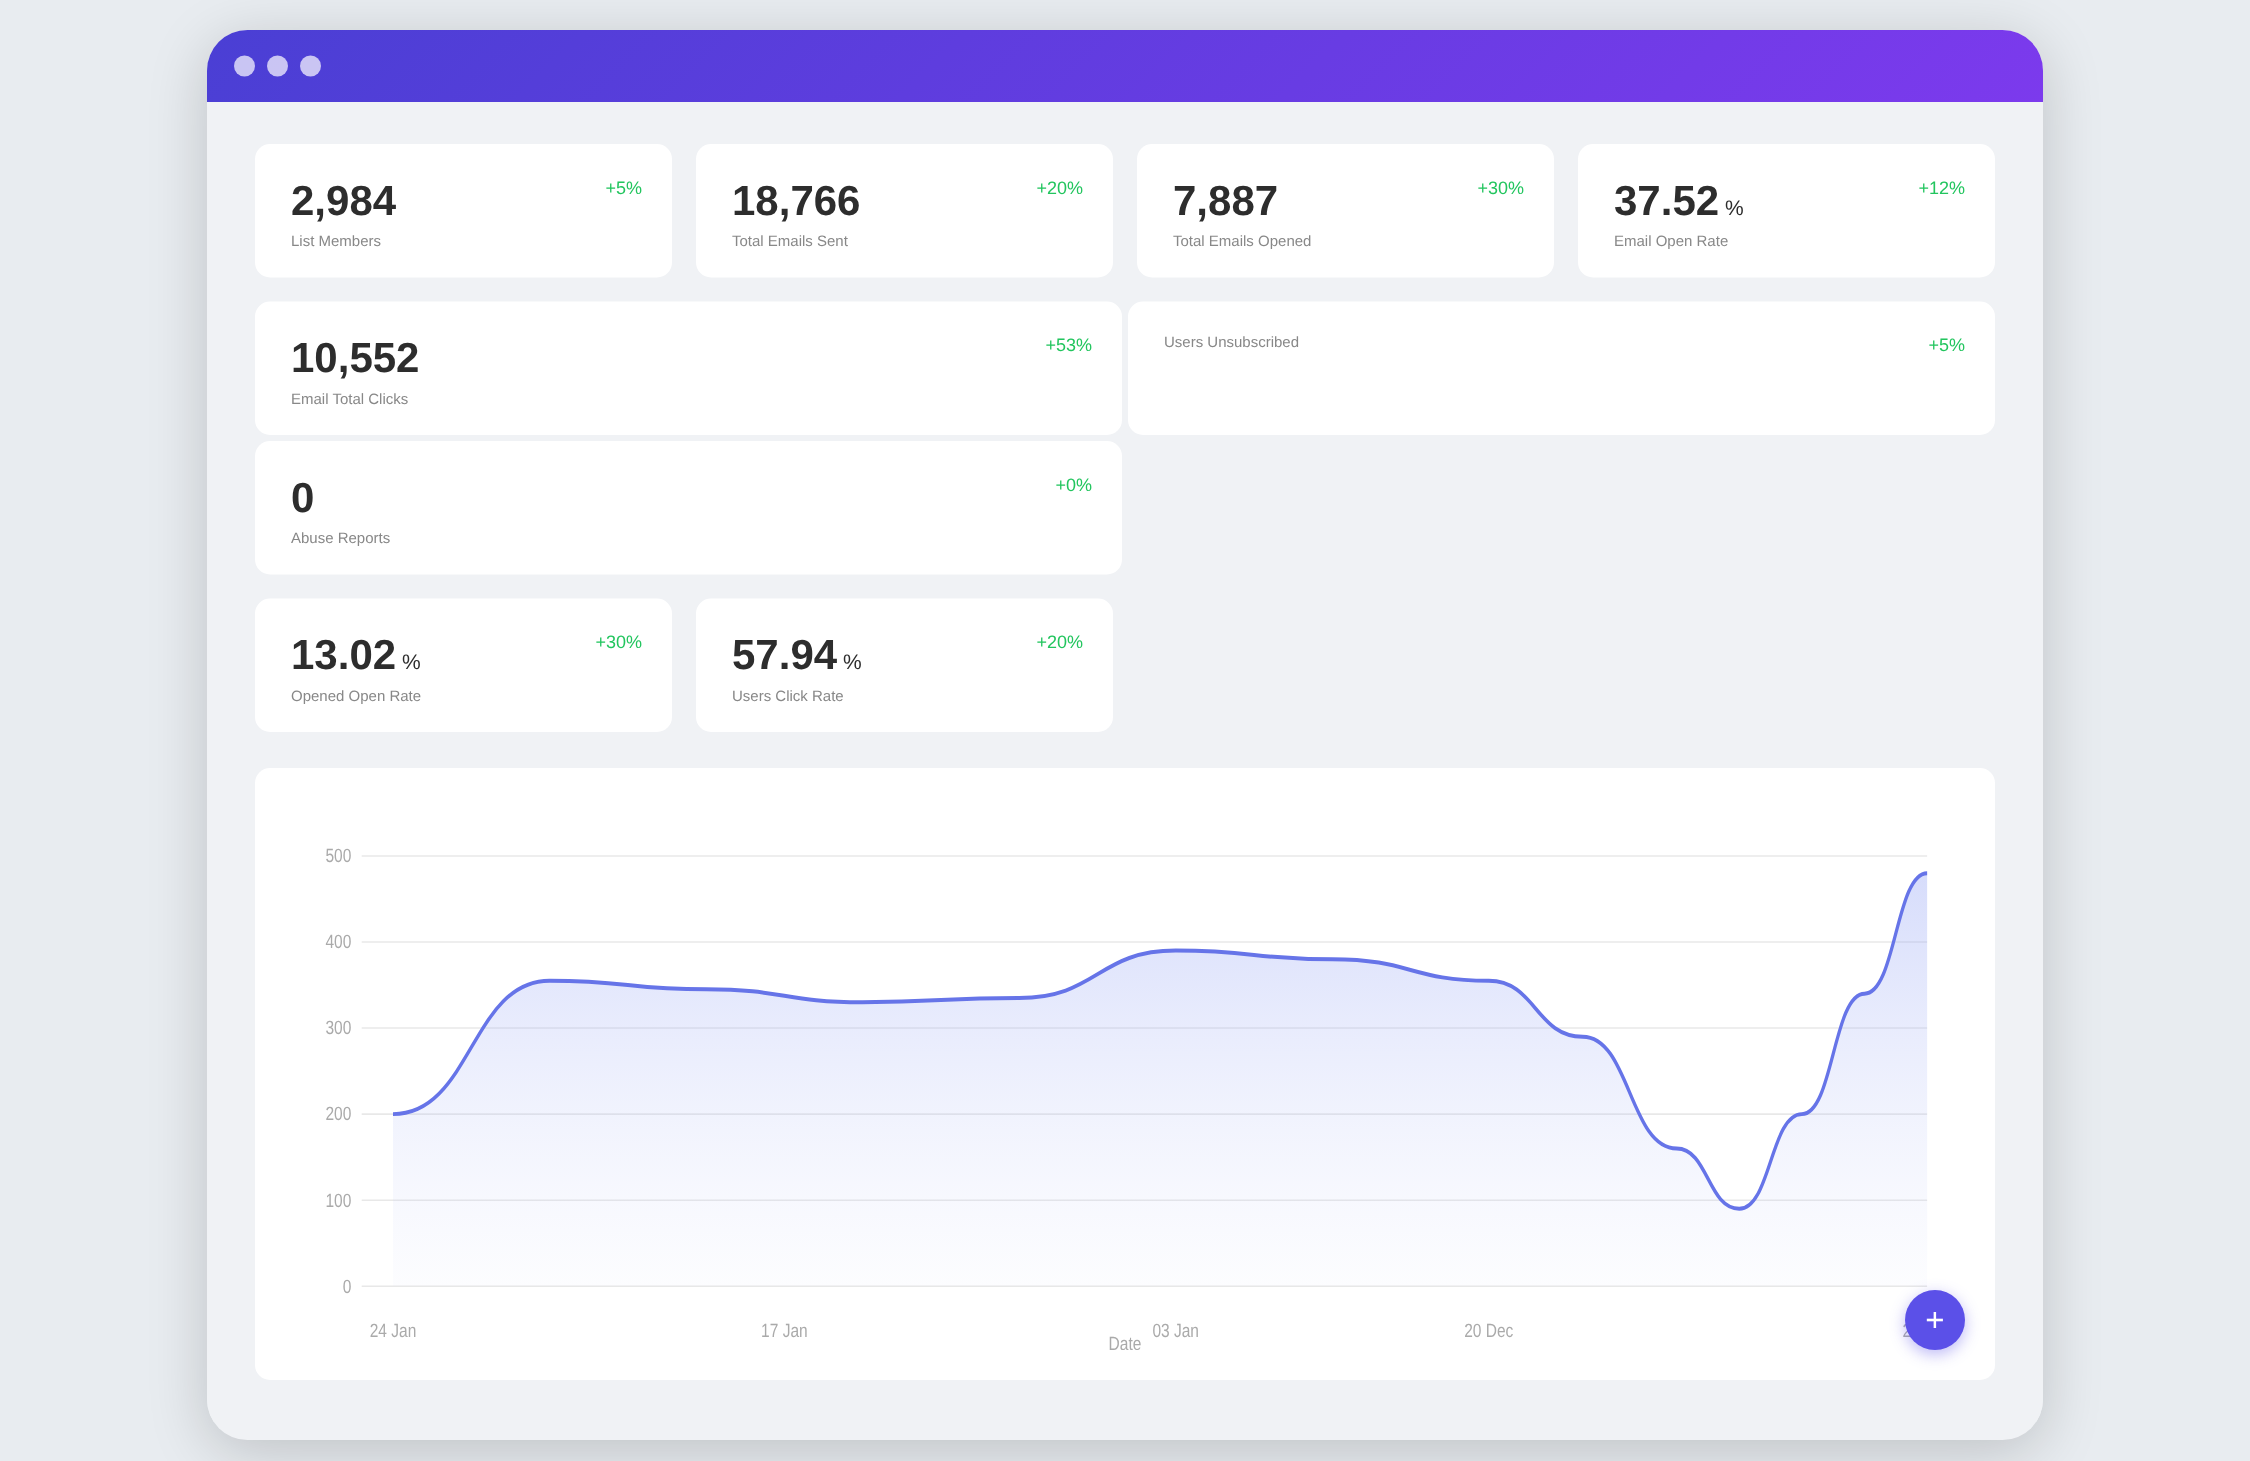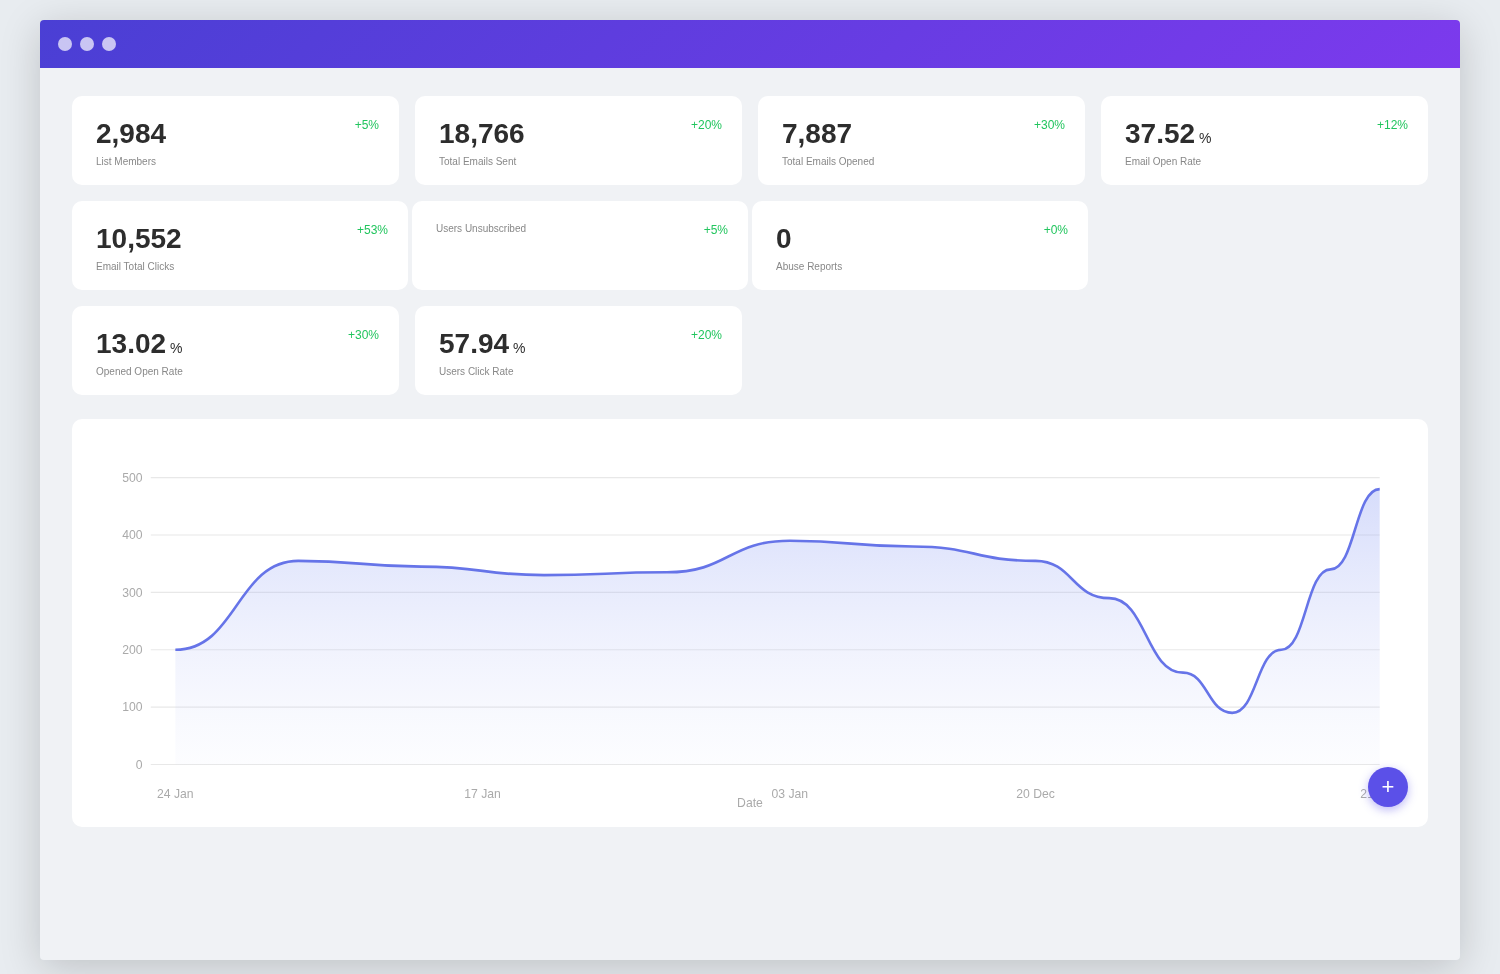--- a/index.html
+++ b/index.html
@@ -8,24 +8,24 @@
       background: #e8ecf0;
       font-family: -apple-system, BlinkMacSystemFont, 'Segoe UI', sans-serif;
       display: flex;
       justify-content: center;
       align-items: center;
       min-height: 100vh;
       padding: 20px;
     }
 
     .window {
-      width: 1420px;
+      width: 1224px;
       min-height: 940px;
       background: #f0f2f5;
-      border-radius: 4px;
+      border-radius: 27px;
       overflow: hidden;
       box-shadow: 0 8px 40px rgba(0,0,0,0.18);
     }
 
     .titlebar {
       background: linear-gradient(135deg, #4a3fd4 0%, #7c3aed 100%);
       height: 48px;
       display: flex;
       align-items: center;
       padding: 0 18px;
@@ -83,21 +83,21 @@
       position: absolute;
       top: 22px;
       right: 20px;
       font-size: 12px;
       color: #22c55e;
       font-weight: 500;
     }
 
     .stats-row2 {
       display: grid;
-      grid-template-columns: repeat(4, 1fr);
+      grid-template-columns: repeat(2, 1fr);
       gap: 4px;
       margin-bottom: 16px;
     }
 
     .stats-row3 {
       display: grid;
       grid-template-columns: repeat(4, 1fr);
       gap: 16px;
       margin-bottom: 24px;
     }

